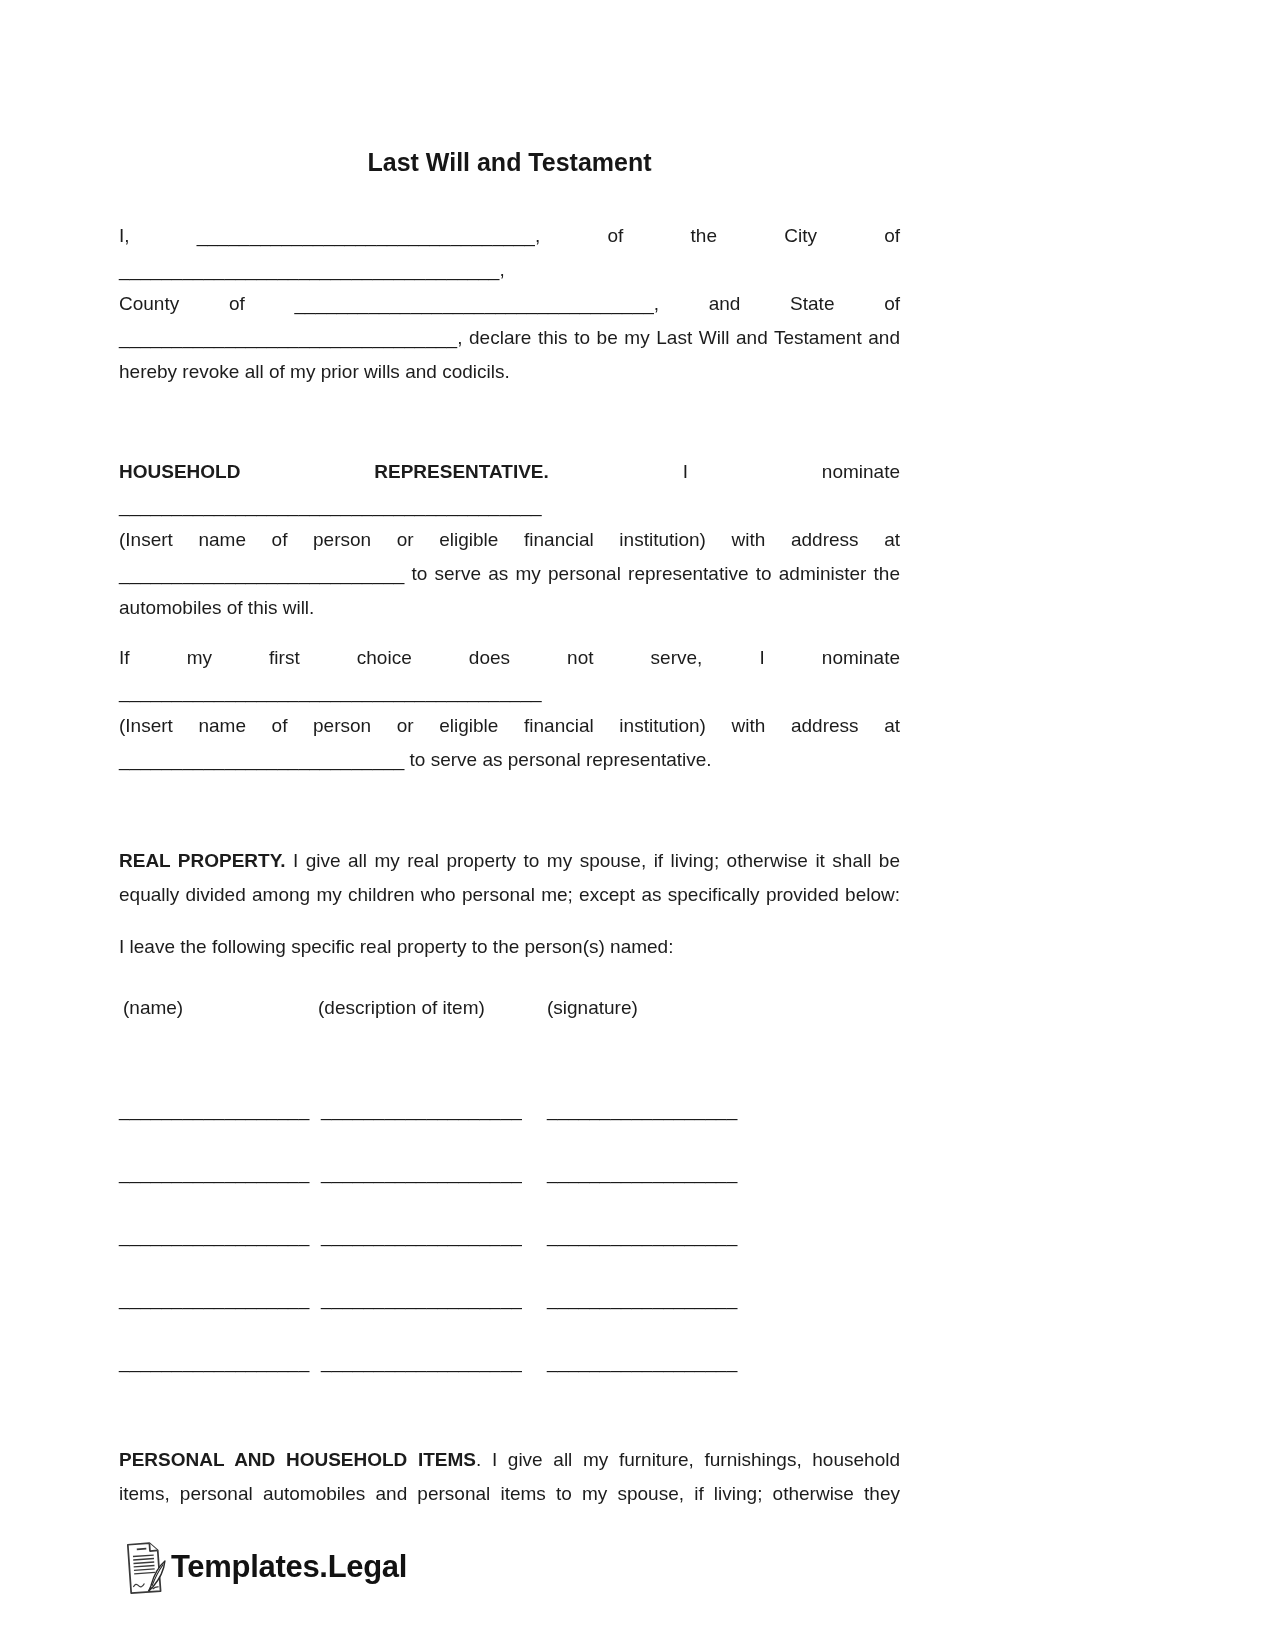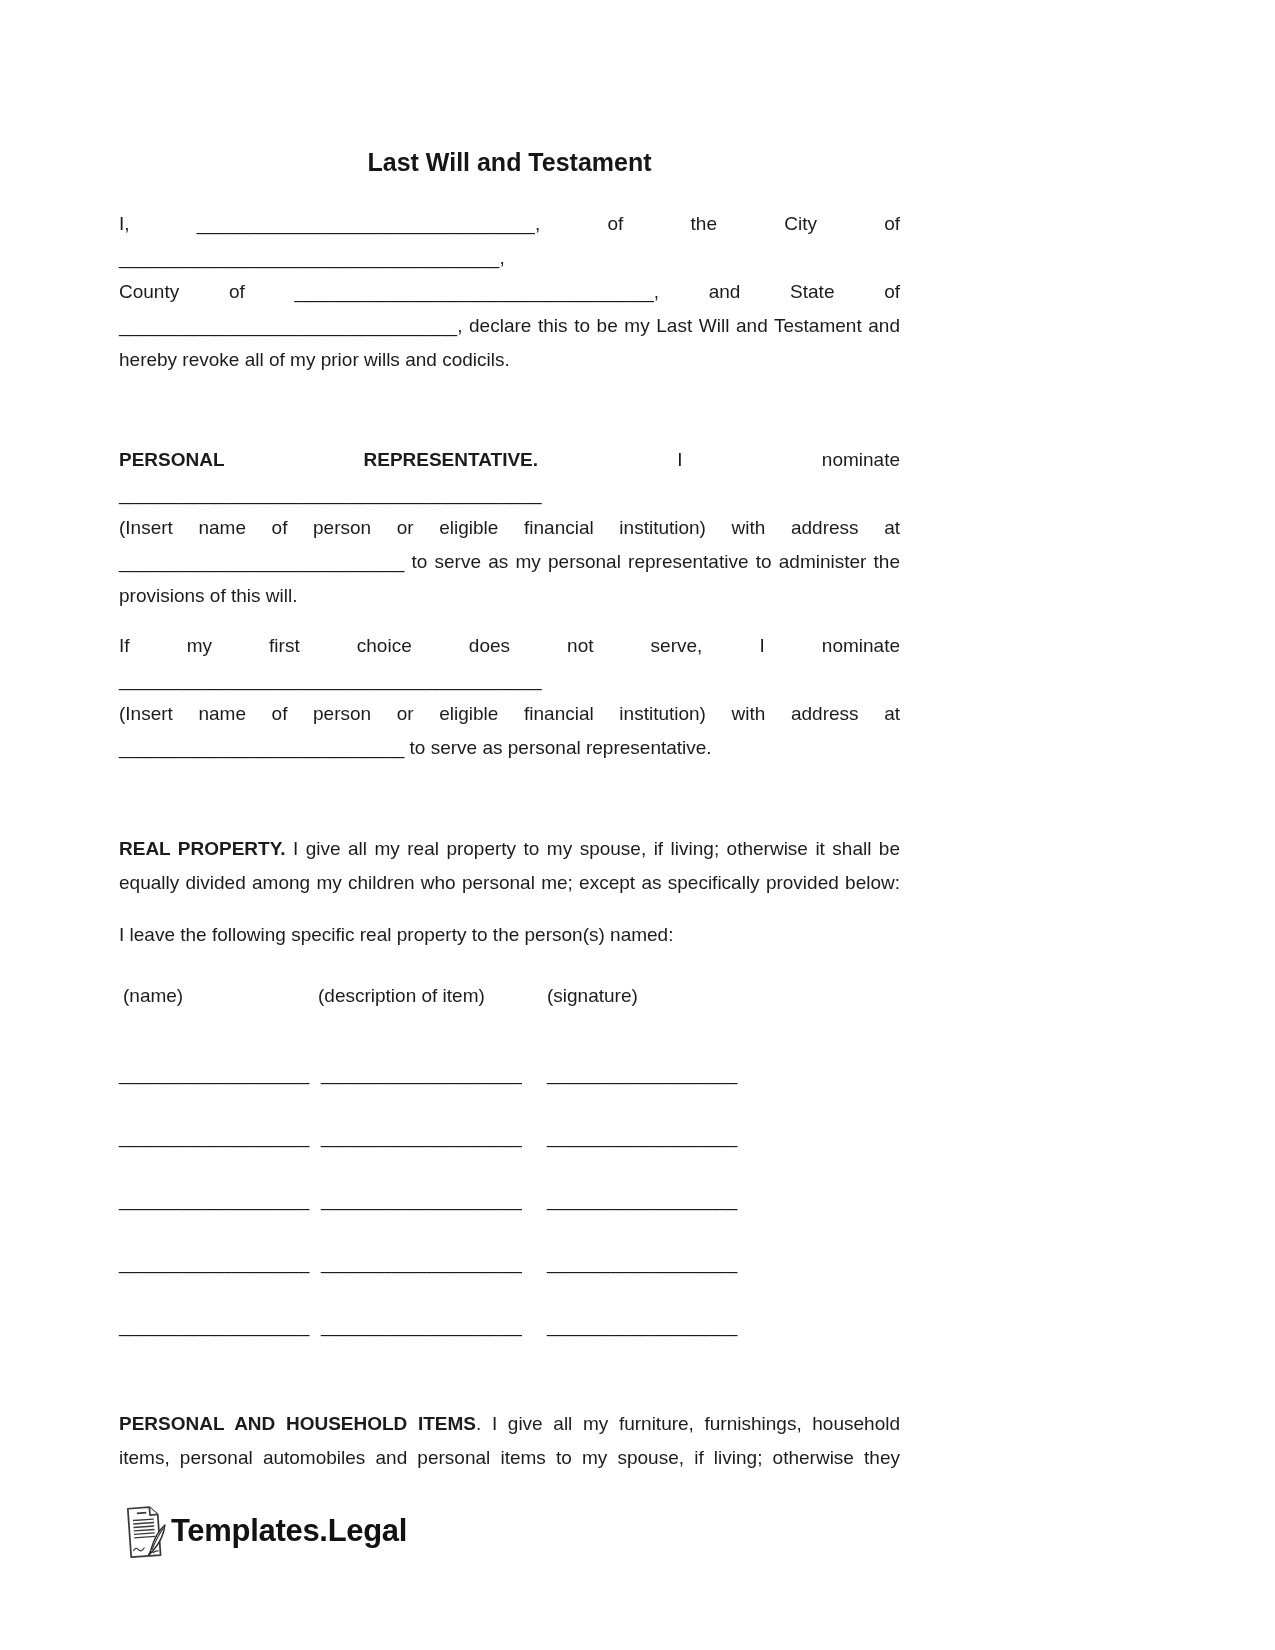--- a/index.html
+++ b/index.html
@@ -23,27 +23,27 @@
     line-height: 36px;
     font-weight: 700;
     text-align: center;
     color: #161616;
   }
   .para { margin: 0; }
   .line { display: block; }
   .j { text-align: justify; text-align-last: justify; text-justify: inter-word; }
   .l { text-align: left; }
   b { font-weight: 700; }
-  .m-intro  { margin-top: 27px; }
+  .m-intro  { margin-top: 39px; }
   .m-pr1    { margin-top: 66px; }
   .m-pr2    { margin-top: 16px; }
   .m-rp     { margin-top: 67px; }
   .m-leave  { margin-top: 18px; }
   .m-thead  { margin-top: 27px; }
-  .m-tbody  { margin-top: 44px; }
+  .m-tbody  { margin-top: 68px; }
   .m-ph     { margin-top: 64px; }
   .m-footer { margin-top: 25px; }
   .trow, .thead {
     position: relative;
     height: 34px;
     white-space: pre;
   }
   .trow { margin-bottom: 29px; }
   .trow:last-child { margin-bottom: 0; }
   .tcell { position: absolute; top: 0; white-space: pre; }
@@ -75,24 +75,24 @@
   <h1 class="title">Last Will and Testament</h1>
 
   <div class="para m-intro">
     <span class="line j">I, ________________________________, of the City of ____________________________________,</span>
     <span class="line j">County of __________________________________, and State of</span>
     <span class="line j">________________________________, declare this to be my Last Will and Testament and</span>
     <span class="line l">hereby revoke all of my prior wills and codicils.</span>
   </div>
 
   <div class="para m-pr1">
-    <span class="line j"><b>PERSONAL REPRESENTATIVE.</b><span> I nominate ________________________________________</span></span>
+    <span class="line j"><b>HOUSEHOLD REPRESENTATIVE.</b><span> I nominate ________________________________________</span></span>
     <span class="line j">(Insert name of person or eligible financial institution) with address at</span>
     <span class="line j">___________________________ to serve as my personal representative to administer the</span>
-    <span class="line l">provisions of this will.</span>
+    <span class="line l">automobiles of this will.</span>
   </div>
 
   <div class="para m-pr2">
     <span class="line j">If my first choice does not serve, I nominate ________________________________________</span>
     <span class="line j">(Insert name of person or eligible financial institution) with address at</span>
     <span class="line l">___________________________ to serve as personal representative.</span>
   </div>
 
   <div class="para m-rp">
     <span class="line j"><b>REAL PROPERTY.</b><span> I give all my real property to my spouse, if living; otherwise it shall be</span></span>

